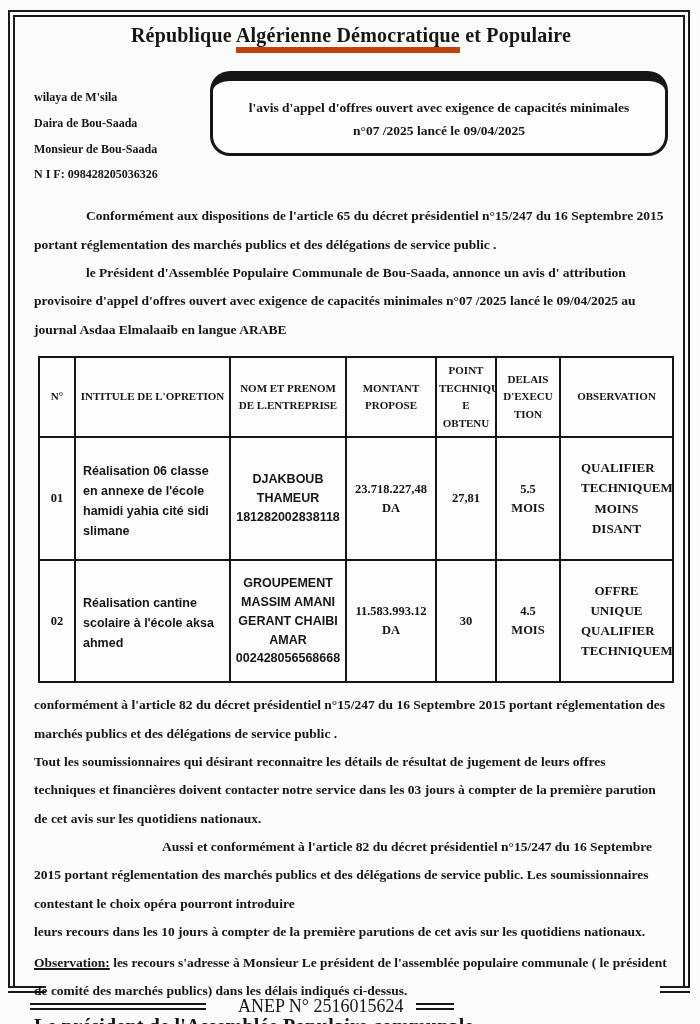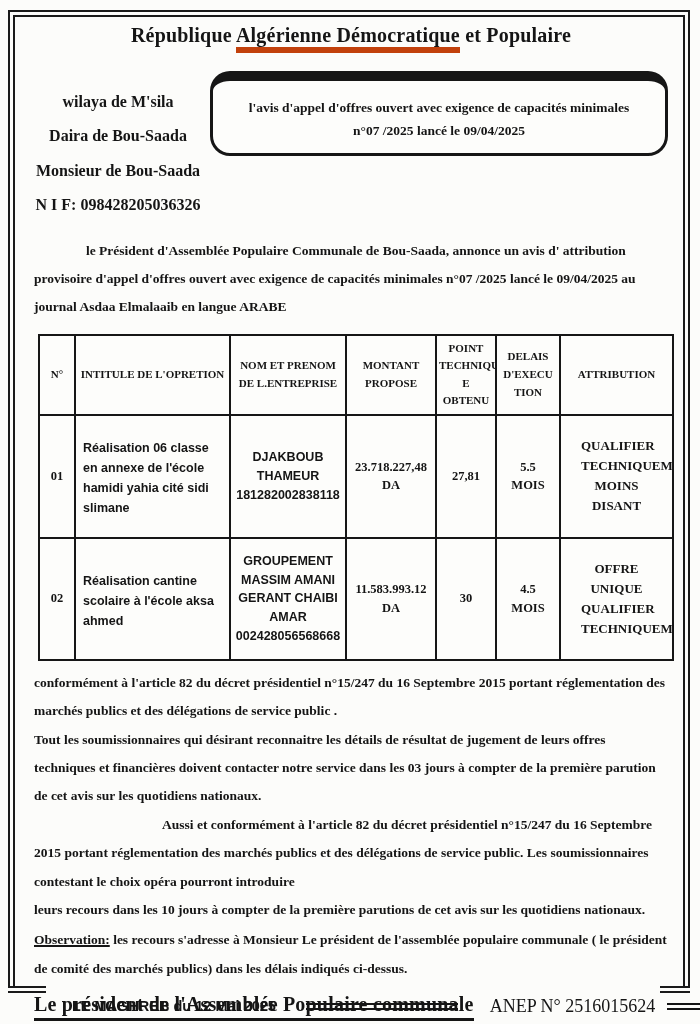--- a/index.html
+++ b/index.html
@@ -26,22 +26,22 @@
   .content { position:absolute; left:34px; right:32px; top:22px; }
 
   .doc-title {
     text-align:center; font-size:20px; font-weight:bold;
     letter-spacing:0.2px; margin:2px 0 16px 0;
   }
   .doc-title .u { border-bottom:6px solid #c2410c; padding-bottom:1px; }
 
   .header-flex { display:flex; align-items:flex-start; }
   .issuer {
-    width:168px; flex:none; font-weight:bold; font-size:16px;
-    line-height:2.15; padding-top:22px; white-space:nowrap;text-align:center;
+    width:168px; flex:none; font-weight:bold; font-size:12px;
+    line-height:2.15; padding-top:22px; white-space:nowrap;
   }
   .notice-box {
     flex:1; margin-left:8px; margin-top:8px;
     border:3px solid #161616; border-top:10px solid #161616;
     border-radius:20px; padding:12px 14px 14px 14px;
     text-align:center; font-weight:bold; background:#fdfdfb;
   }
   .notice-line1 { font-size:15px; letter-spacing:0.3px; }
   .notice-line2 { font-size:13.5px; margin-top:7px; }
   .notice-line3 { font-size:13.5px; margin-top:7px; }
@@ -127,20 +127,21 @@
         <div>Monsieur de Bou-Saada</div>
         <div>N I F:  098428205036326</div>
       </div>
       <div class="notice-box">
         <div class="notice-line2">l'avis d'appel d'offres ouvert avec exigence de capacités minimales</div>
         <div class="notice-line3">n°07 /2025 lancé le 09/04/2025</div>
       </div>
     </div>
 
     <div class="intro">
+      <p class="par indent">Conformément aux dispositions de l'article  65 du décret présidentiel n°15/247 du  16 Septembre  2015 portant réglementation des marchés publics et des délégations de service public  .</p>
       <p class="par indent">le Président  d'Assemblée Populaire Communale de  Bou-Saada, annonce un avis d' attribution provisoire d'appel d'offres ouvert avec exigence de capacités minimales n°07 /2025  lancé le 09/04/2025  au journal  Asdaa Elmalaaib  en langue ARABE</p>
     </div>
 
     <table class="award">
       <colgroup>
         <col style="width:36px">
           <col style="width:155px">
           <col style="width:116px">
         <col style="width:90px">
           <col style="width:60px">
@@ -148,21 +149,21 @@
         <col style="width:113px">
       </colgroup>
       <thead>
         <tr>
           <th>N°</th>
           <th>INTITULE DE L'OPRETION</th>
           <th>NOM ET PRENOM DE L.ENTREPRISE</th>
           <th>MONTANT PROPOSE</th>
           <th>POINT TECHNIQU E OBTENU</th>
           <th>DELAIS D'EXECU TION</th>
-          <th>ATTRIBUTION</th>
+          <th>OBSERVATION</th>
         </tr>
       </thead>
       <tbody>
         <tr class="data-row">
           <td class="c-num">01</td>
           <td class="c-int">Réalisation 06 classe en annexe de l'école hamidi yahia cité sidi slimane</td>
           <td class="c-ent">
             <div>DJAKBOUB THAMEUR</div>
             <div>181282002838118</div>
           </td>
@@ -208,18 +209,17 @@
       </p>
     </div>
 
     <div class="signature-wrap">
       <span class="signature">Le président de l'Assemblée Populaire communale</span>
     </div>
 
   </div>
 
   <div class="footer">
-    <span class="journal">LE MAGHREB du 12 Mai 2025</span>
     <span class="rule-double rule-long"></span>
     <span class="anep">ANEP N° 2516015624</span>
     <span class="rule-double rule-short"></span>
   </div>
 </div>
 
 </body></html>

